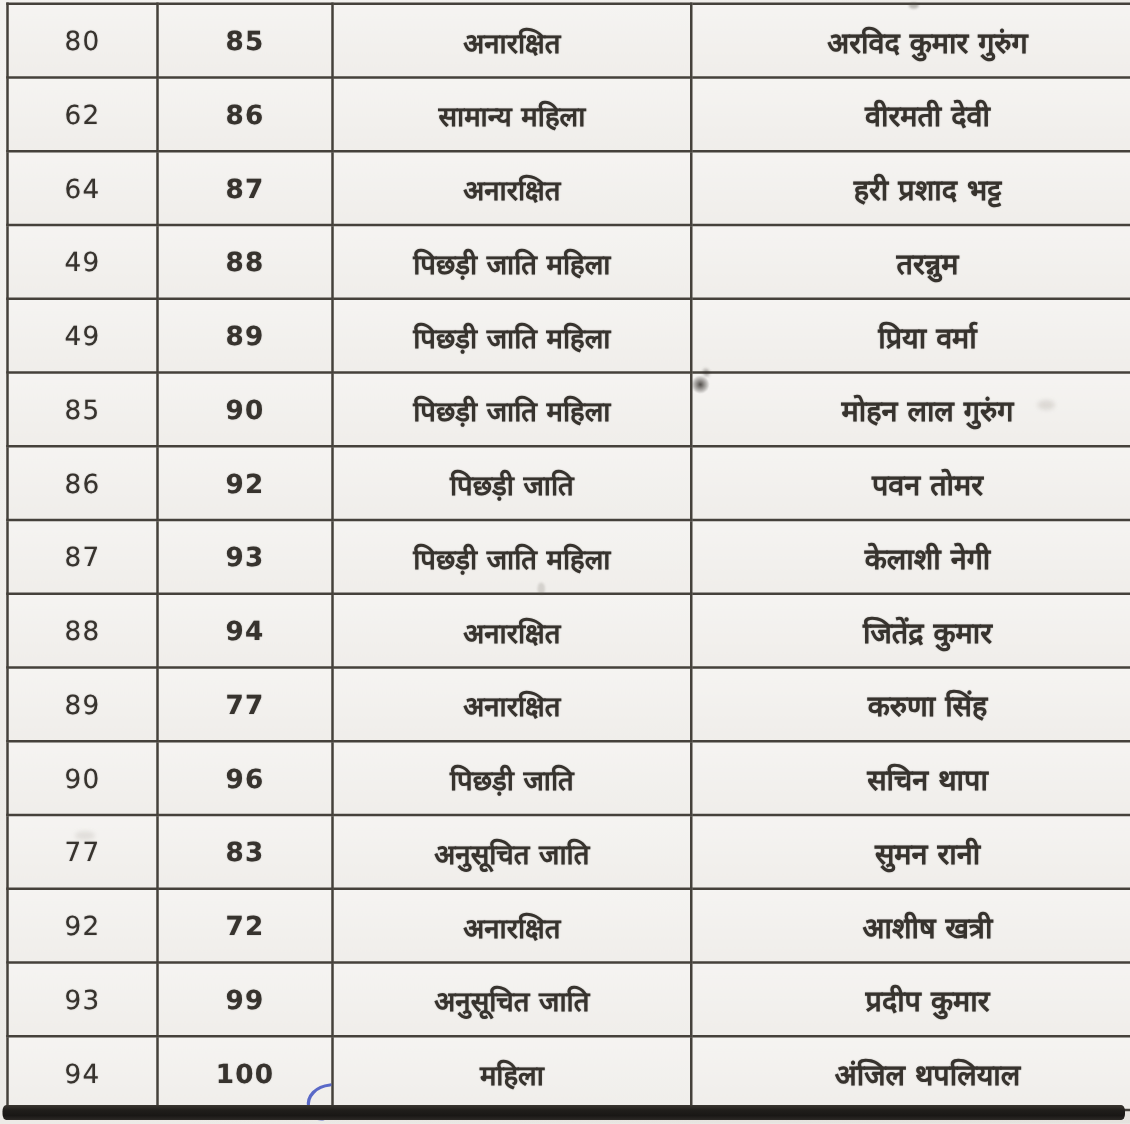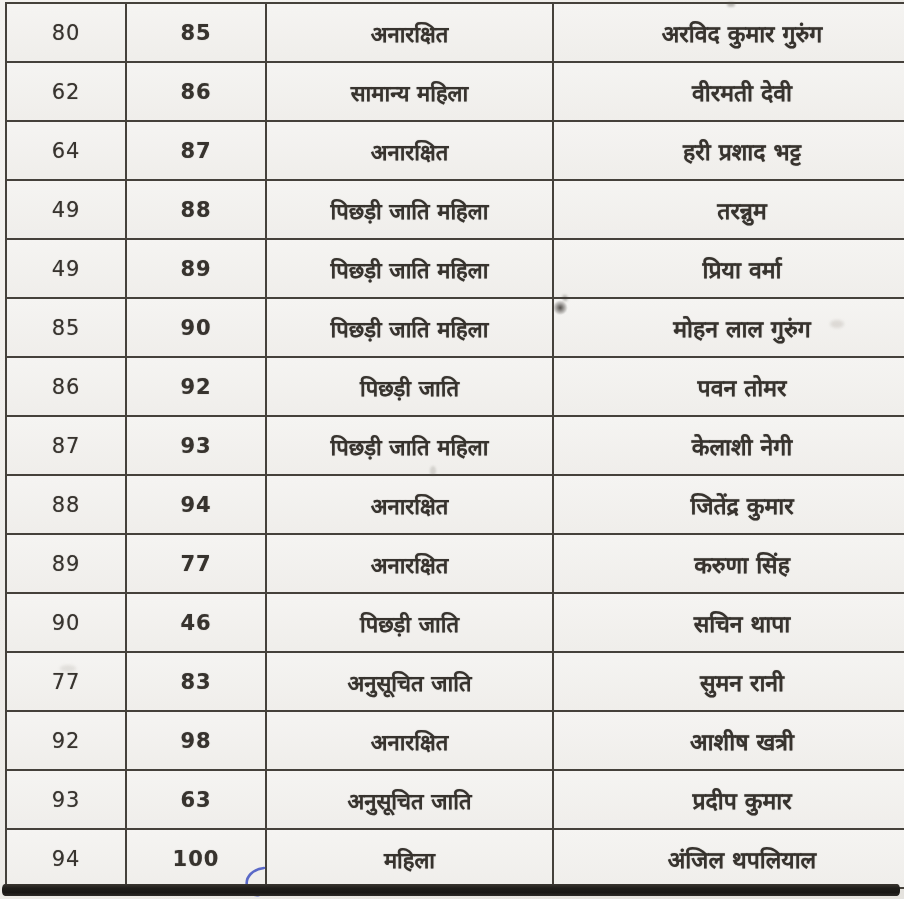--- a/index.html
+++ b/index.html
@@ -154,39 +154,39 @@
       <td class="c-name">जितेंद्र कुमार</td>
     </tr>
         <tr>
       <td class="c-serial">89</td>
       <td class="c-number">77</td>
       <td class="c-category">अनारक्षित</td>
       <td class="c-name">करुणा सिंह</td>
     </tr>
         <tr>
       <td class="c-serial">90</td>
-      <td class="c-number">46</td>
+      <td class="c-number">96</td>
       <td class="c-category">पिछड़ी जाति</td>
       <td class="c-name">सचिन थापा</td>
     </tr>
         <tr>
       <td class="c-serial">77</td>
       <td class="c-number">83</td>
       <td class="c-category">अनुसूचित जाति</td>
       <td class="c-name">सुमन रानी</td>
     </tr>
         <tr>
       <td class="c-serial">92</td>
-      <td class="c-number">98</td>
+      <td class="c-number">72</td>
       <td class="c-category">अनारक्षित</td>
       <td class="c-name">आशीष खत्री</td>
     </tr>
         <tr>
       <td class="c-serial">93</td>
-      <td class="c-number">63</td>
+      <td class="c-number">99</td>
       <td class="c-category">अनुसूचित जाति</td>
       <td class="c-name">प्रदीप कुमार</td>
     </tr>
         <tr>
       <td class="c-serial">94</td>
       <td class="c-number">100</td>
       <td class="c-category">महिला</td>
       <td class="c-name">अंजिल थपलियाल</td>
     </tr>
       </tbody>

